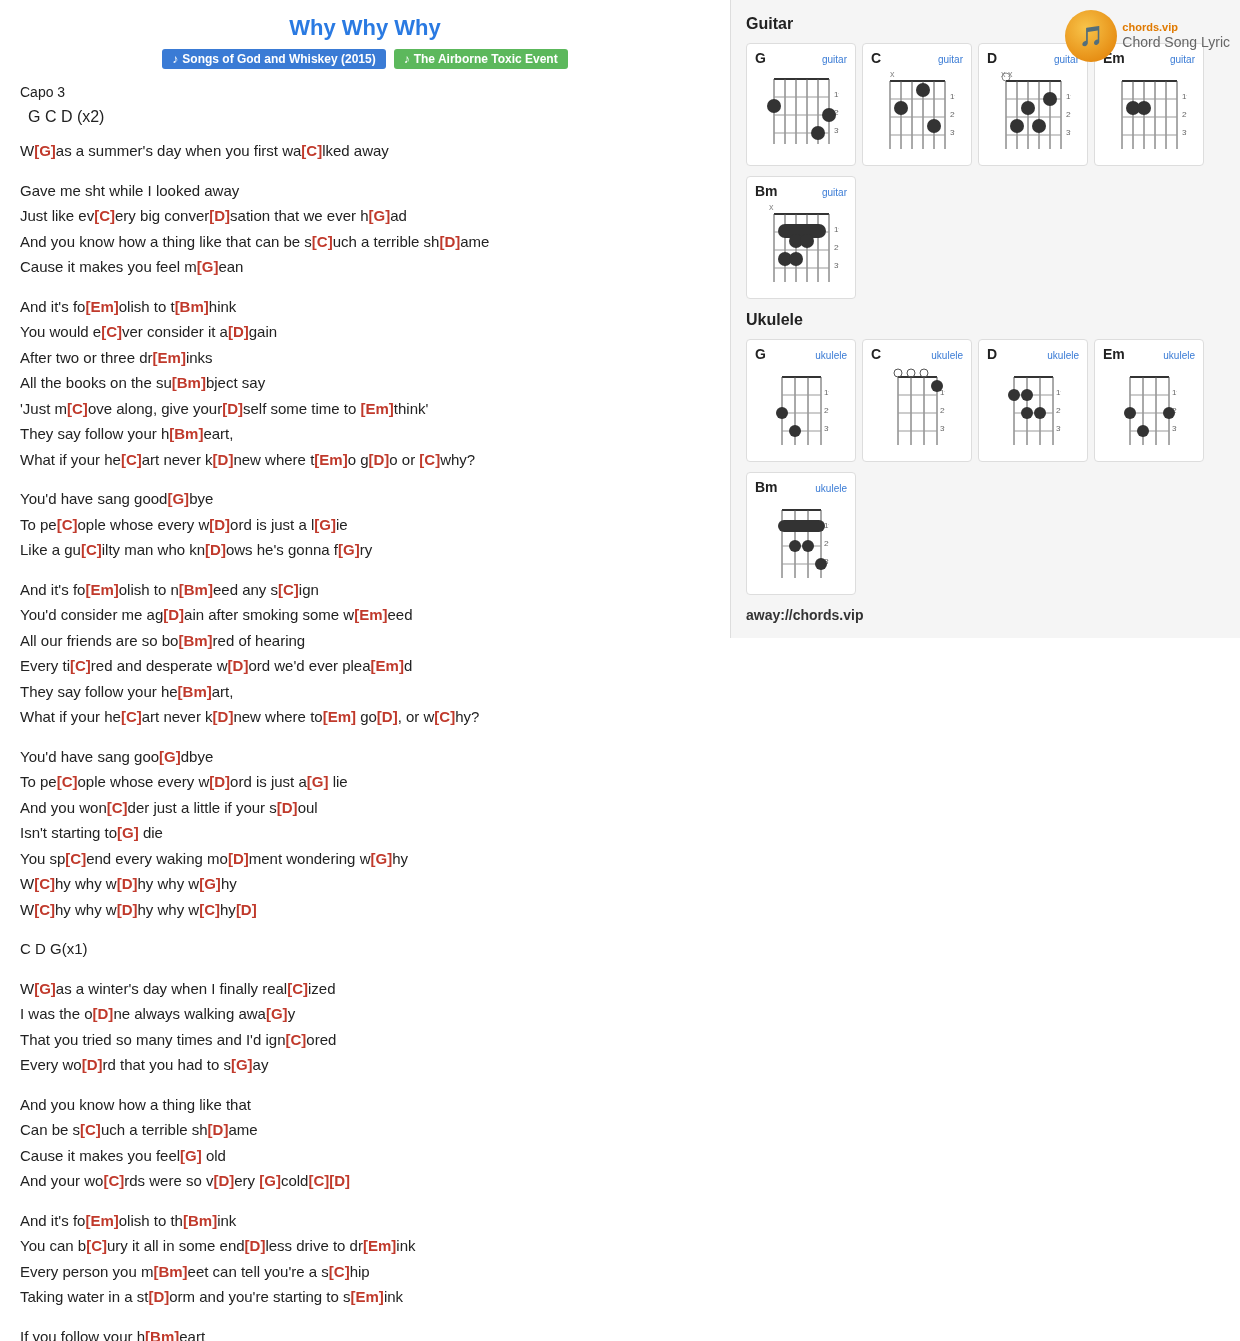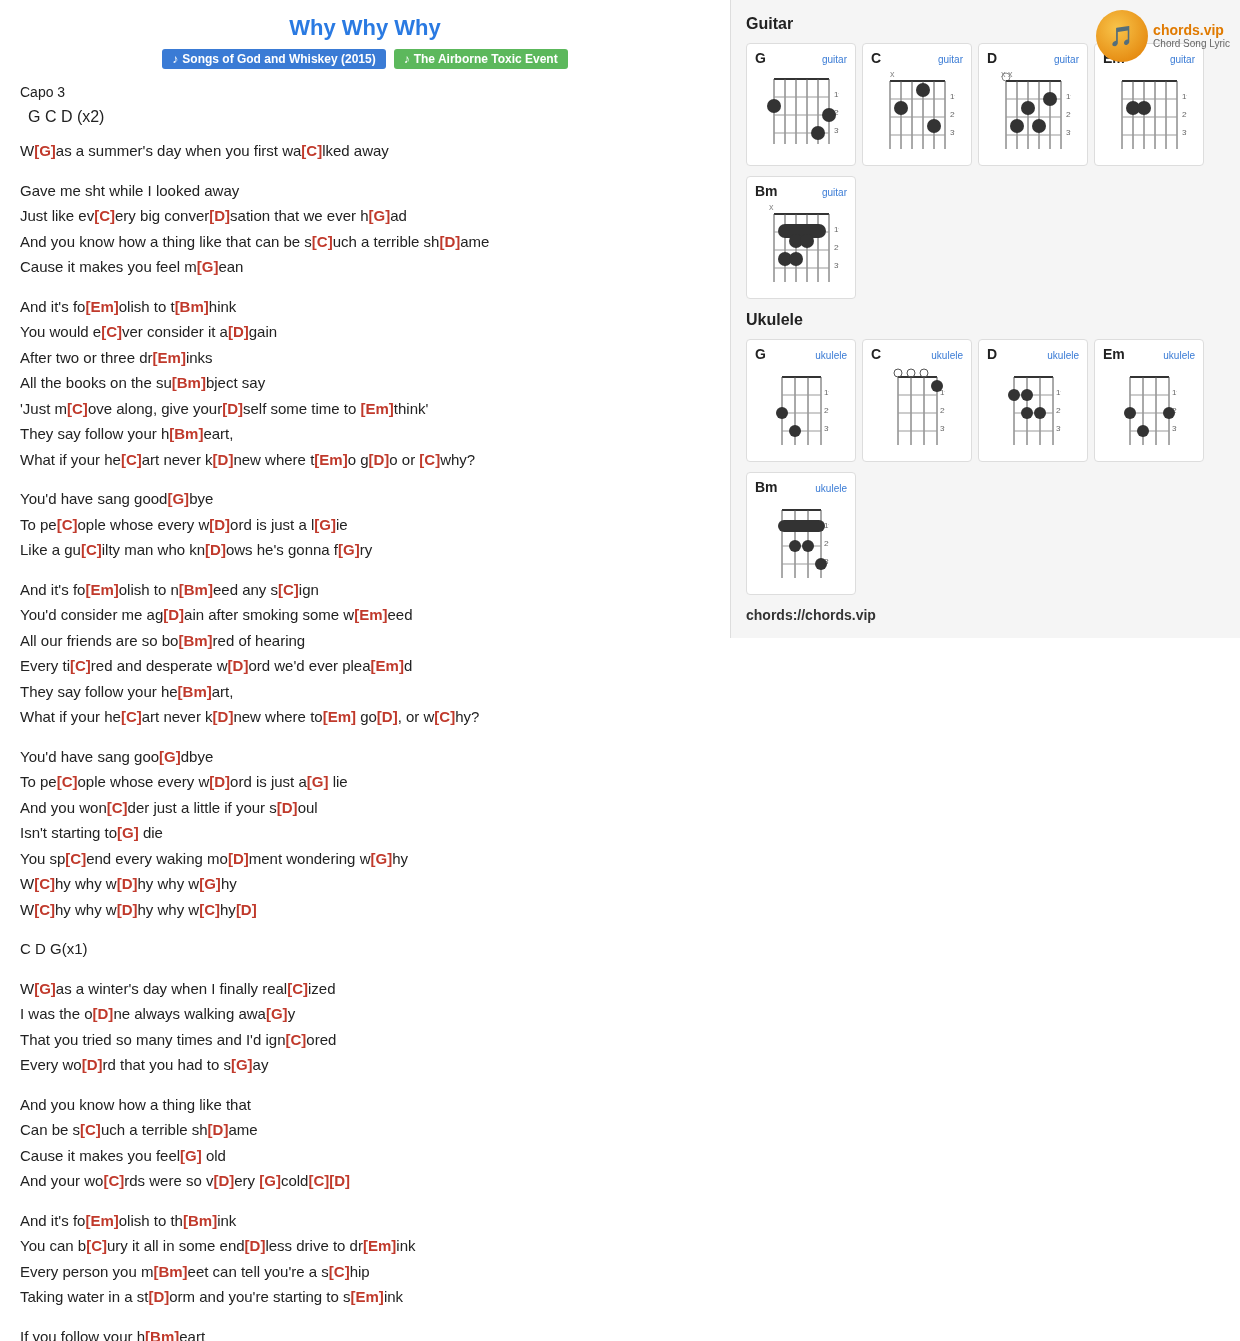--- a/index.html
+++ b/index.html
@@ -228,22 +228,22 @@
     </div>
   </div>
 
   <div class="sidebar">
 
     <div style="position:absolute;top:10px;right:10px;display:flex;align-items:center;gap:5px;">
       <div style="width:52px;height:52px;background:radial-gradient(circle at 40% 35%,#f8c44a,#e07a00);border-radius:50%;display:flex;align-items:center;justify-content:center;">
         <span style="font-size:20px;">🎵</span>
       </div>
       <div style="line-height:1.2;">
-        <div style="color:#e07a00;font-weight:bold;font-size:14px;">chords.vip</div>
-        <div style="font-size:10px;color:#666;">Chord Song Lyric</div>
+        <div style="color:#e07a00;font-weight:bold;font-size:11px;">chords.vip</div>
+        <div style="font-size:14px;color:#666;">Chord Song Lyric</div>
       </div>
     </div>
 
     <div class="sidebar-section-title">Guitar</div>
 
     <div class="chord-grid">
 
       <div class="chord-diagram">
         <div class="chord-diag-header">
           <span class="chord-diag-name">G</span>
@@ -501,15 +501,15 @@
           <text x="50" y="66" font-size="8" fill="#666">3fr</text>
 
           <rect x="4" y="22" width="47" height="12" rx="6" fill="#333"></rect>
           <circle cx="21" cy="48" r="6" fill="#333"></circle>
           <circle cx="34" cy="48" r="6" fill="#333"></circle>
           <circle cx="47" cy="66" r="6" fill="#333"></circle>
         </svg>
       </div>
     </div>
 
-    <div class="url-display">chords://chords.vip</div>
+    <div class="url-display">away://chords.vip</div>
   </div>
 </div>
 
 </body></html>

